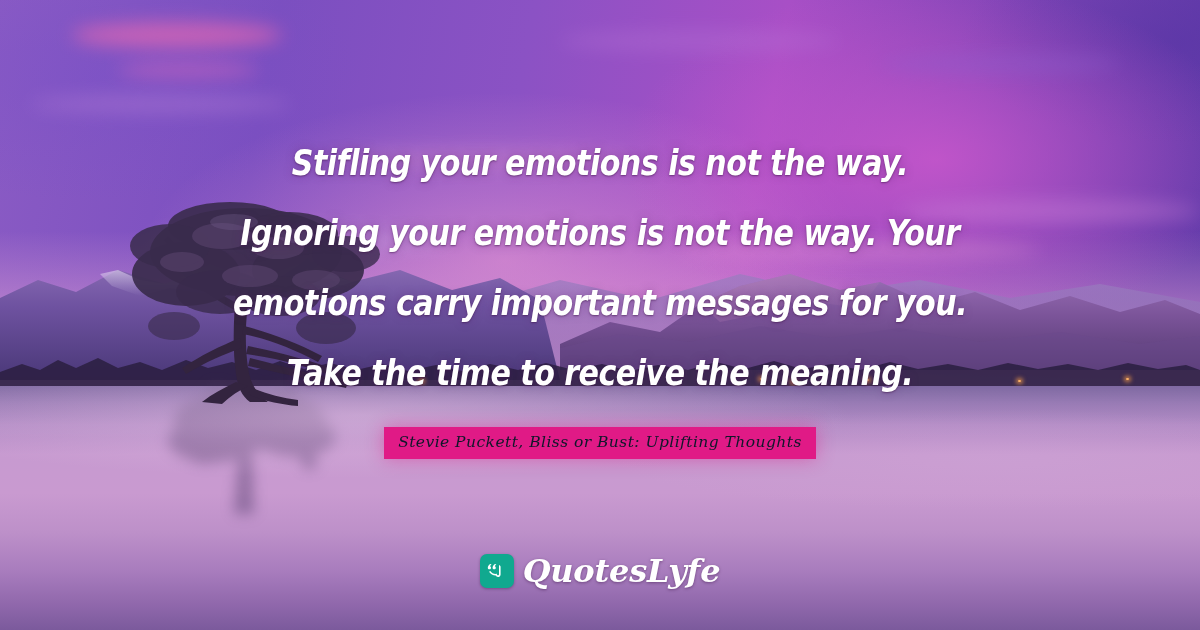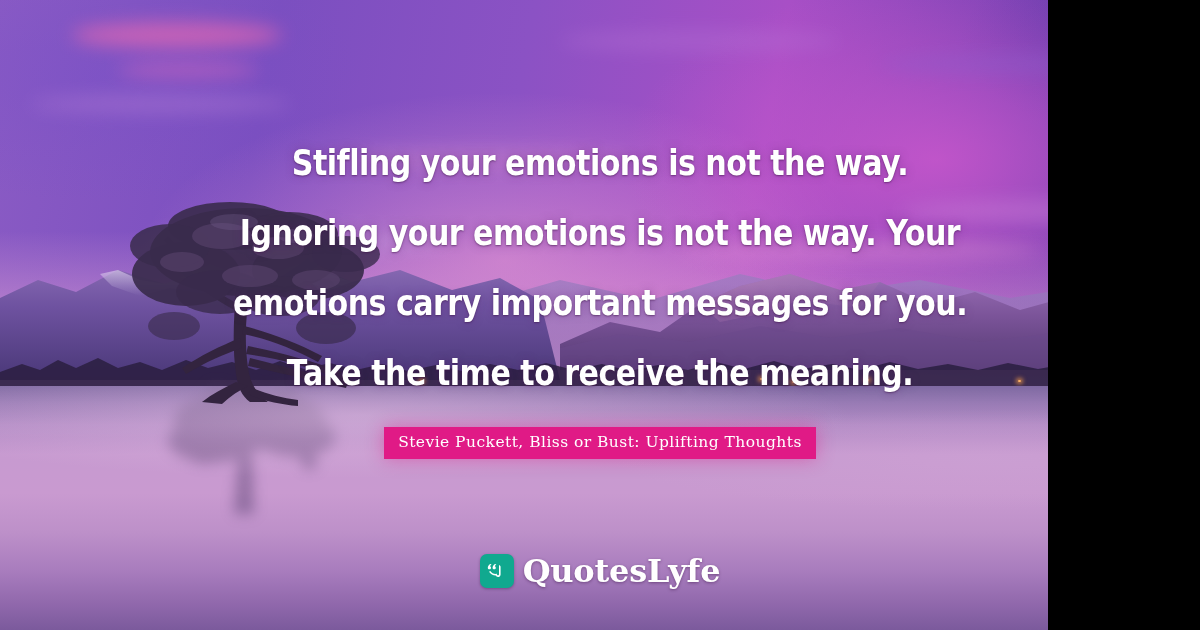--- a/index.html
+++ b/index.html
@@ -2,25 +2,26 @@
 <html><head>
 <meta charset="utf-8">
 <style>
   html, body {
     margin: 0;
     padding: 0;
     background: #000;
   }
   #card {
     position: relative;
-    width: 1048px;
+    width: 1200px;
     height: 630px;
     overflow: hidden;
     font-family: "Liberation Sans", sans-serif;
     user-select: none;
+    font-style: italic;
   }
 
   
   .sky {
     position: absolute;
     left: 0; top: 0;
     width: 1200px; height: 420px;
     background:
       linear-gradient(to bottom,
         rgba(255,255,255,0) 55%,
@@ -151,21 +152,21 @@
   .attribution-wrap {
     position: absolute;
     left: 0; top: 427px;
     width: 1200px;
     text-align: center;
     z-index: 7;
   }
   .attribution {
     display: inline-block;
     background: #e01a86;
-    color: #ffffff;
+    color: #0f172a;
     font-family: "DejaVu Serif", serif;
     font-size: 15.5px;
     font-weight: 400;
     letter-spacing: .45px;
     padding: 6px 14px 7px 14px;
     line-height: 19px;
     box-shadow: 0 0 18px rgba(224,26,134,.45);
   }
 
   

